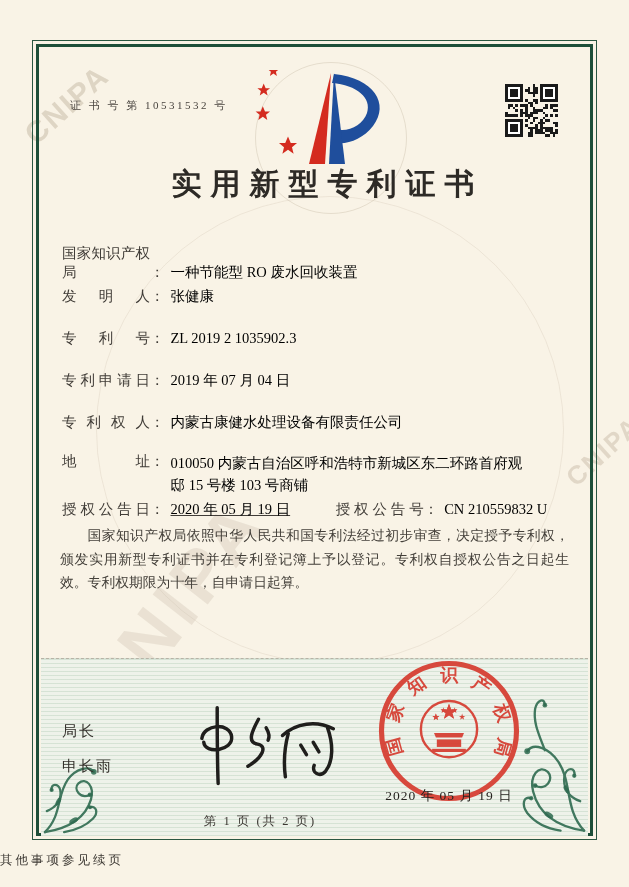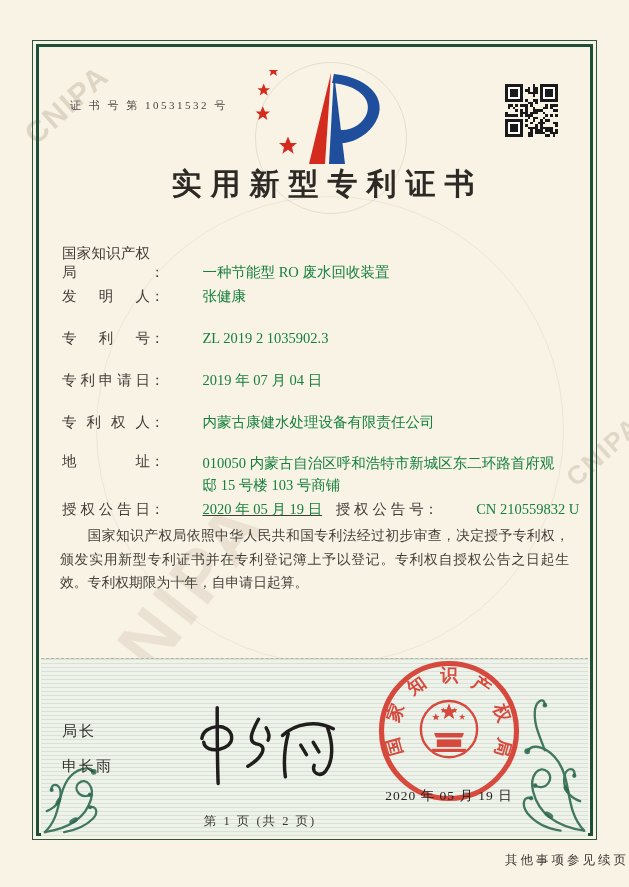--- a/index.html
+++ b/index.html
@@ -52,21 +52,21 @@
   }
 
   
   .field-row { position:absolute; left:62px; font-size:14.5px; color:#403c37; }
   .f-label {
     display:inline-block; width:88px;
     text-align:justify; text-align-last:justify;
     color:#403c37;
   }
   .f-colon { display:inline-block; margin-right:6px; }
-  .f-value { color:#15803d;margin-left:32px; }
+  .f-value { color:#000000; }
   .f-value-block { display:inline-block; width:360px; vertical-align:top; line-height:1.55; }
   .pair { display:inline-block; }
   .pair-1 { width:270px;text-decoration:underline; }
 
   
   .body-text {
     position:absolute; left:60px; top:524px; width:509px;
     font-size:13.8px; line-height:1.72; text-align:justify;
     color:#44403a;
   }
@@ -97,21 +97,21 @@
     position:absolute; left:370px; top:787px; width:158px;
     text-align:center; font-size:13.5px; color:#26231f; letter-spacing:1px;
   }
 
   .page-info {
     position:absolute; left:0; top:813px; width:520px;
     text-align:center; font-size:12.5px; color:#3c3833; letter-spacing:2px;
   }
   .footer-note {
     position:absolute; left:0; top:852px; width:629px;
-    text-align:right; font-size:12.5px; color:#3c3833; letter-spacing:3px;
+    text-align:left; font-size:12.5px; color:#3c3833; letter-spacing:3px;
   }
 </style>
 </head>
 <body>
 
 <div class="wm-circle" style="left:255px; top:62px; width:152px; height:152px;"></div>
 <div class="wm-circle" style="left:96px; top:196px; width:468px; height:468px; border-color:rgba(205,192,172,0.28);"></div>
 
 <div class="wm" style="left:18px; top:126px; font-size:30px; transform:rotate(-42deg); transform-origin:left top;">CNIPA</div>
 <div class="wm" style="left:560px; top:470px; font-size:26px; transform:rotate(-42deg); transform-origin:left top; color:rgba(186,172,150,0.38);">CNIPA</div>

